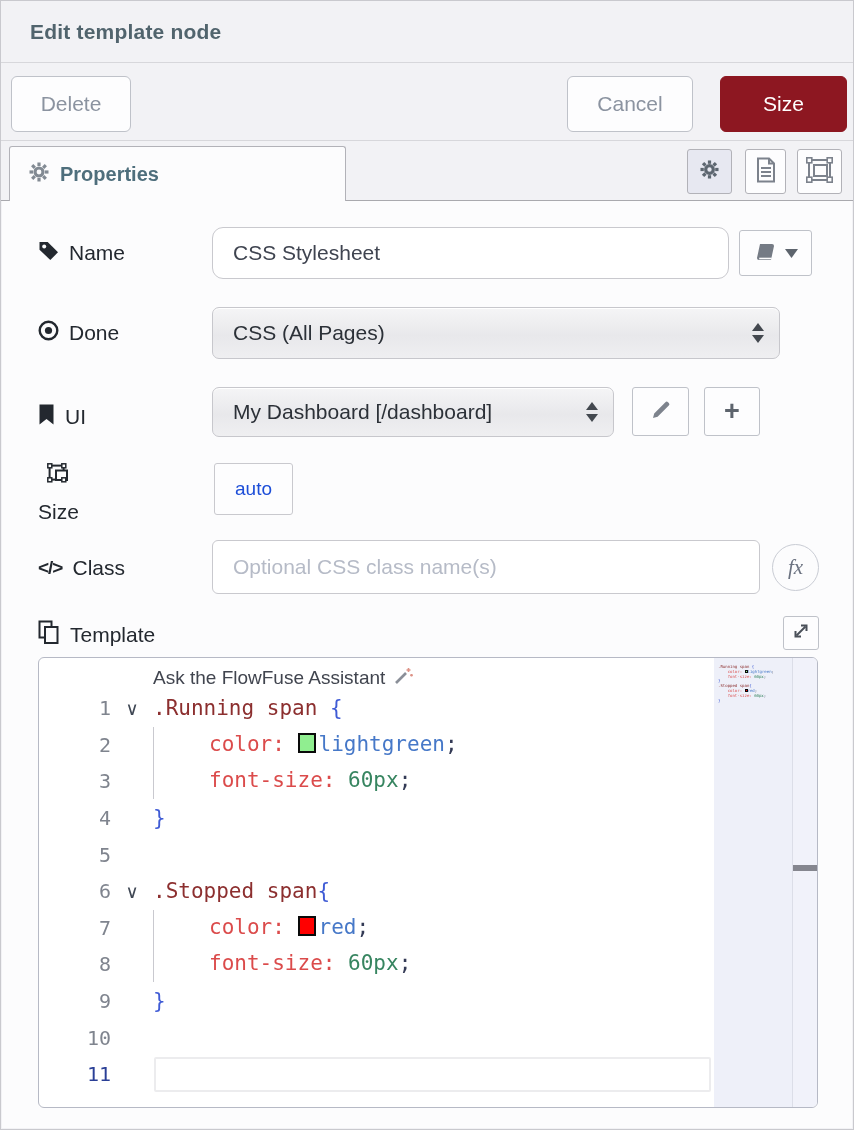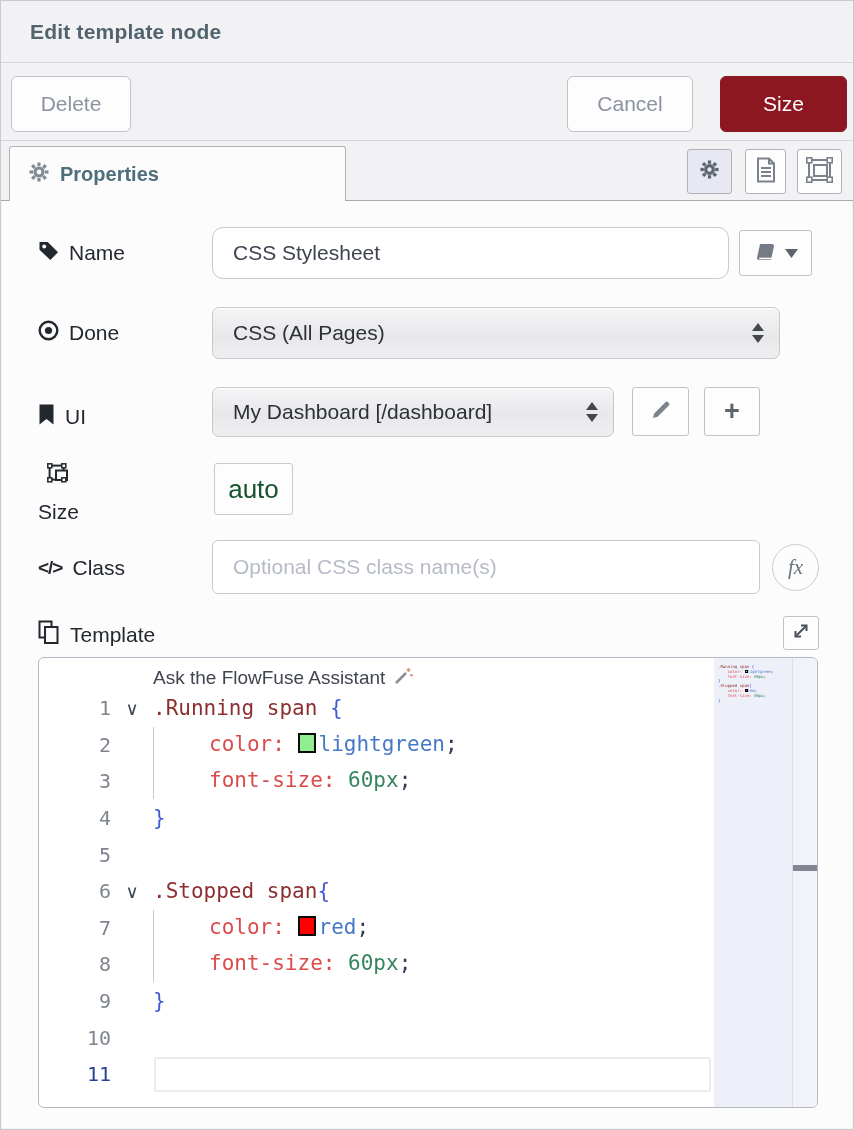--- a/index.html
+++ b/index.html
@@ -39,21 +39,21 @@
   .txtinput::placeholder{color:#b6bbc7;}
 
   .selectbox{position:absolute;display:flex;align-items:center;border:1px solid #c7c7cc;border-radius:7px;background:linear-gradient(#f5f5f6,#e8e8eb 55%,#efeff1);box-shadow:inset 0 1px 0 #fff;cursor:pointer;}
   .selectbox .sel-text{flex:1;font-size:21px;color:#2c3138;padding-left:20px;white-space:nowrap;overflow:hidden;}
   .stepper{display:flex;flex-direction:column;gap:4px;margin-right:15px;margin-left:8px;}
   .stepper i{display:block;width:0;height:0;border-left:6px solid transparent;border-right:6px solid transparent;}
   .stepper .up{border-bottom:8px solid #43484f;}
   .stepper .down{border-top:8px solid #43484f;}
 
   .sqbtn{position:absolute;background:#fdfdfe;border:1px solid #bfc2c9;border-radius:3px;display:flex;align-items:center;justify-content:center;cursor:pointer;}
-  .autobtn{left:212px;top:262px;width:79px;height:52px;font-size:26px;color:#14532d;border-color:#c9c9ce;}
+  .autobtn{left:212px;top:262px;width:79px;height:52px;font-size:19px;color:#1d4ed8;border-color:#c9c9ce;}
   .fxbtn{left:770px;top:343px;width:47px;height:47px;border-radius:50%;border:1px solid #c9ccd4;background:#fcfcfd;font-family:"Liberation Serif",serif;font-style:italic;font-size:21px;color:#6b7280;}
   .plus-glyph{font-size:27px;color:#5d646d;font-weight:bold;line-height:1;}
 
   
   .editor{position:absolute;left:36px;top:456px;width:780px;height:451px;background:#fff;border:1.5px solid #b6b9c5;border-radius:6px;overflow:hidden;}
   .hintrow{height:32px;display:flex;align-items:center;gap:8px;padding-left:114px;padding-top:8px;cursor:pointer;}
   .hint-text{font-size:19px;color:#41454f;}
   .lines{position:relative;}
   .cl{position:relative;display:flex;height:36.6px;align-items:center;font-family:"DejaVu Sans Mono","Liberation Mono",monospace;font-size:21px;}
   .ln{width:72px;text-align:right;color:#7f848e;font-size:20px;flex:0 0 auto;}

